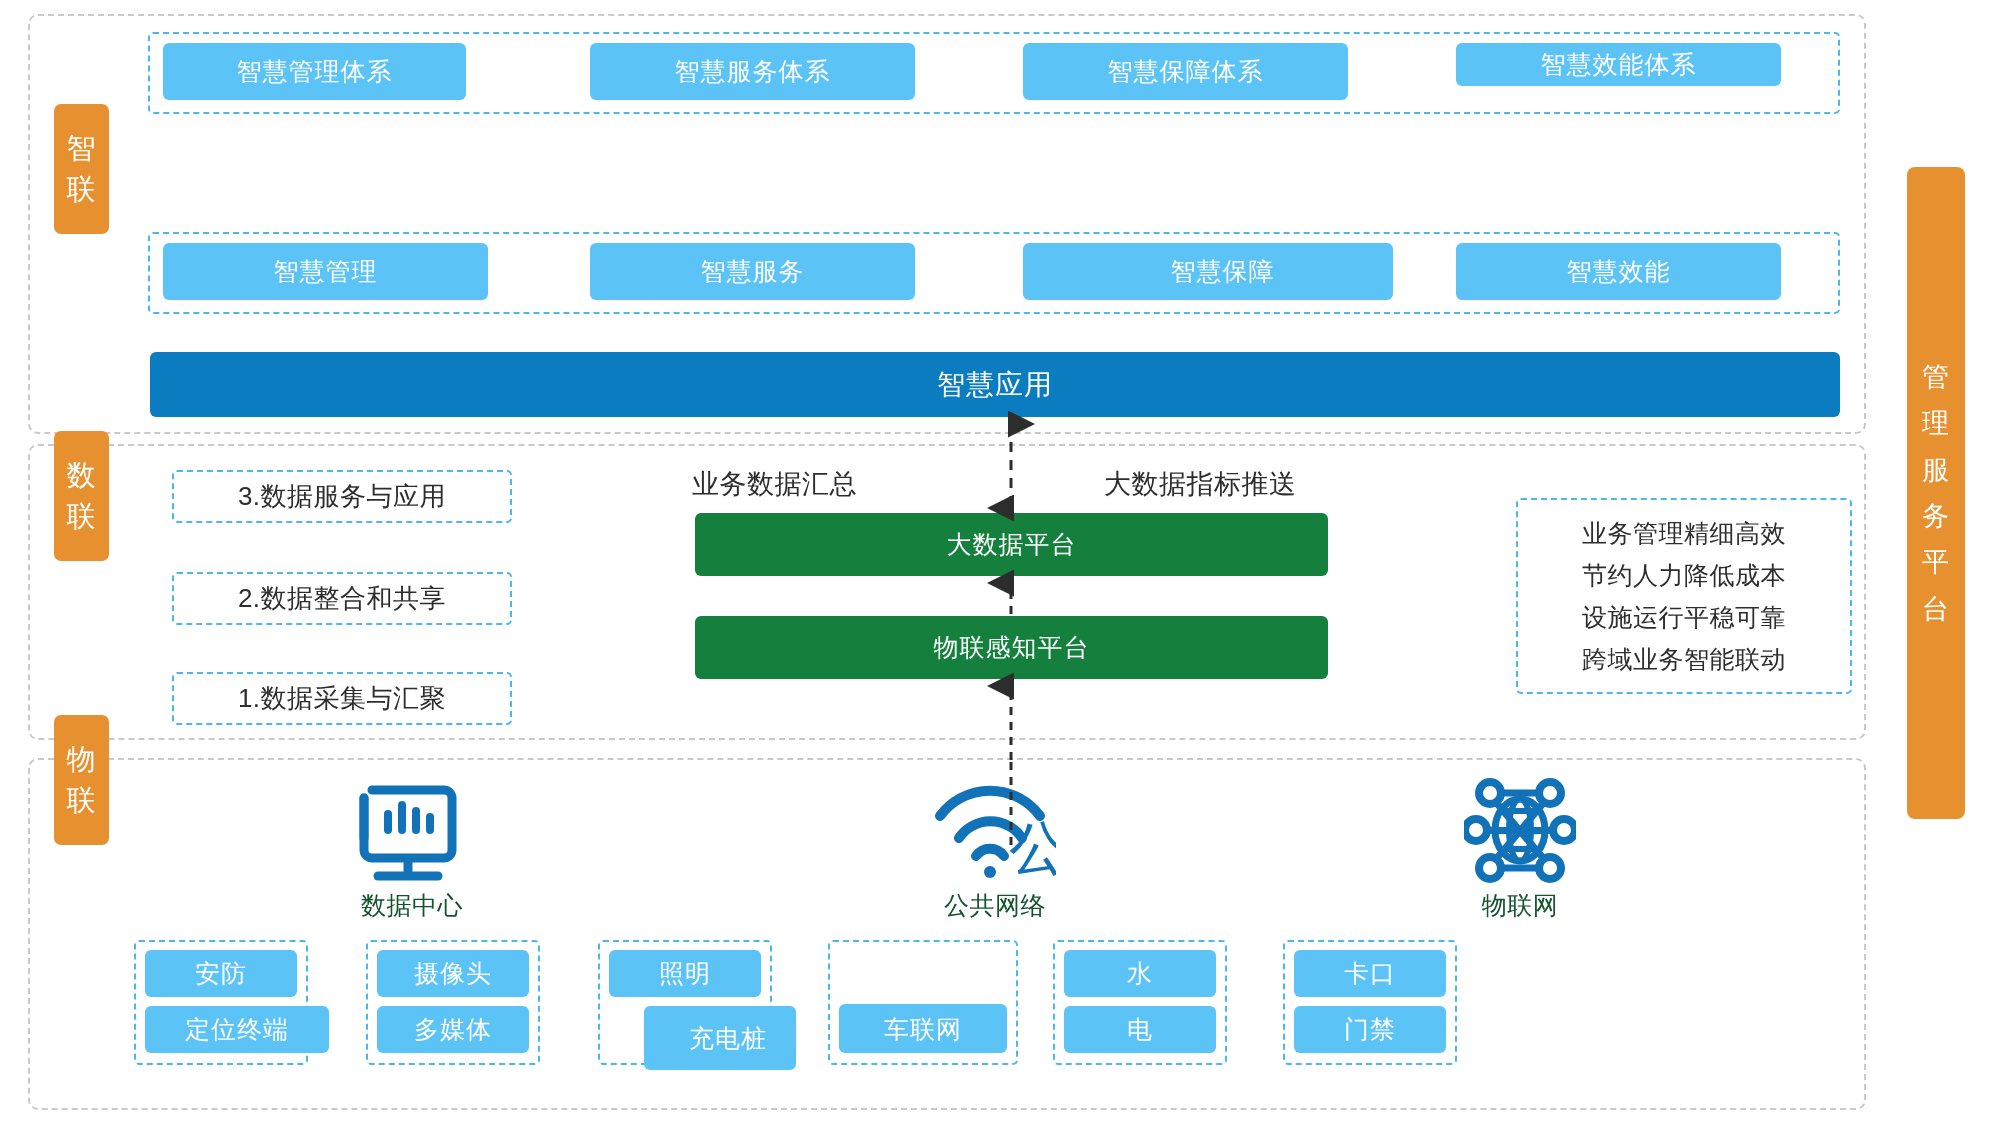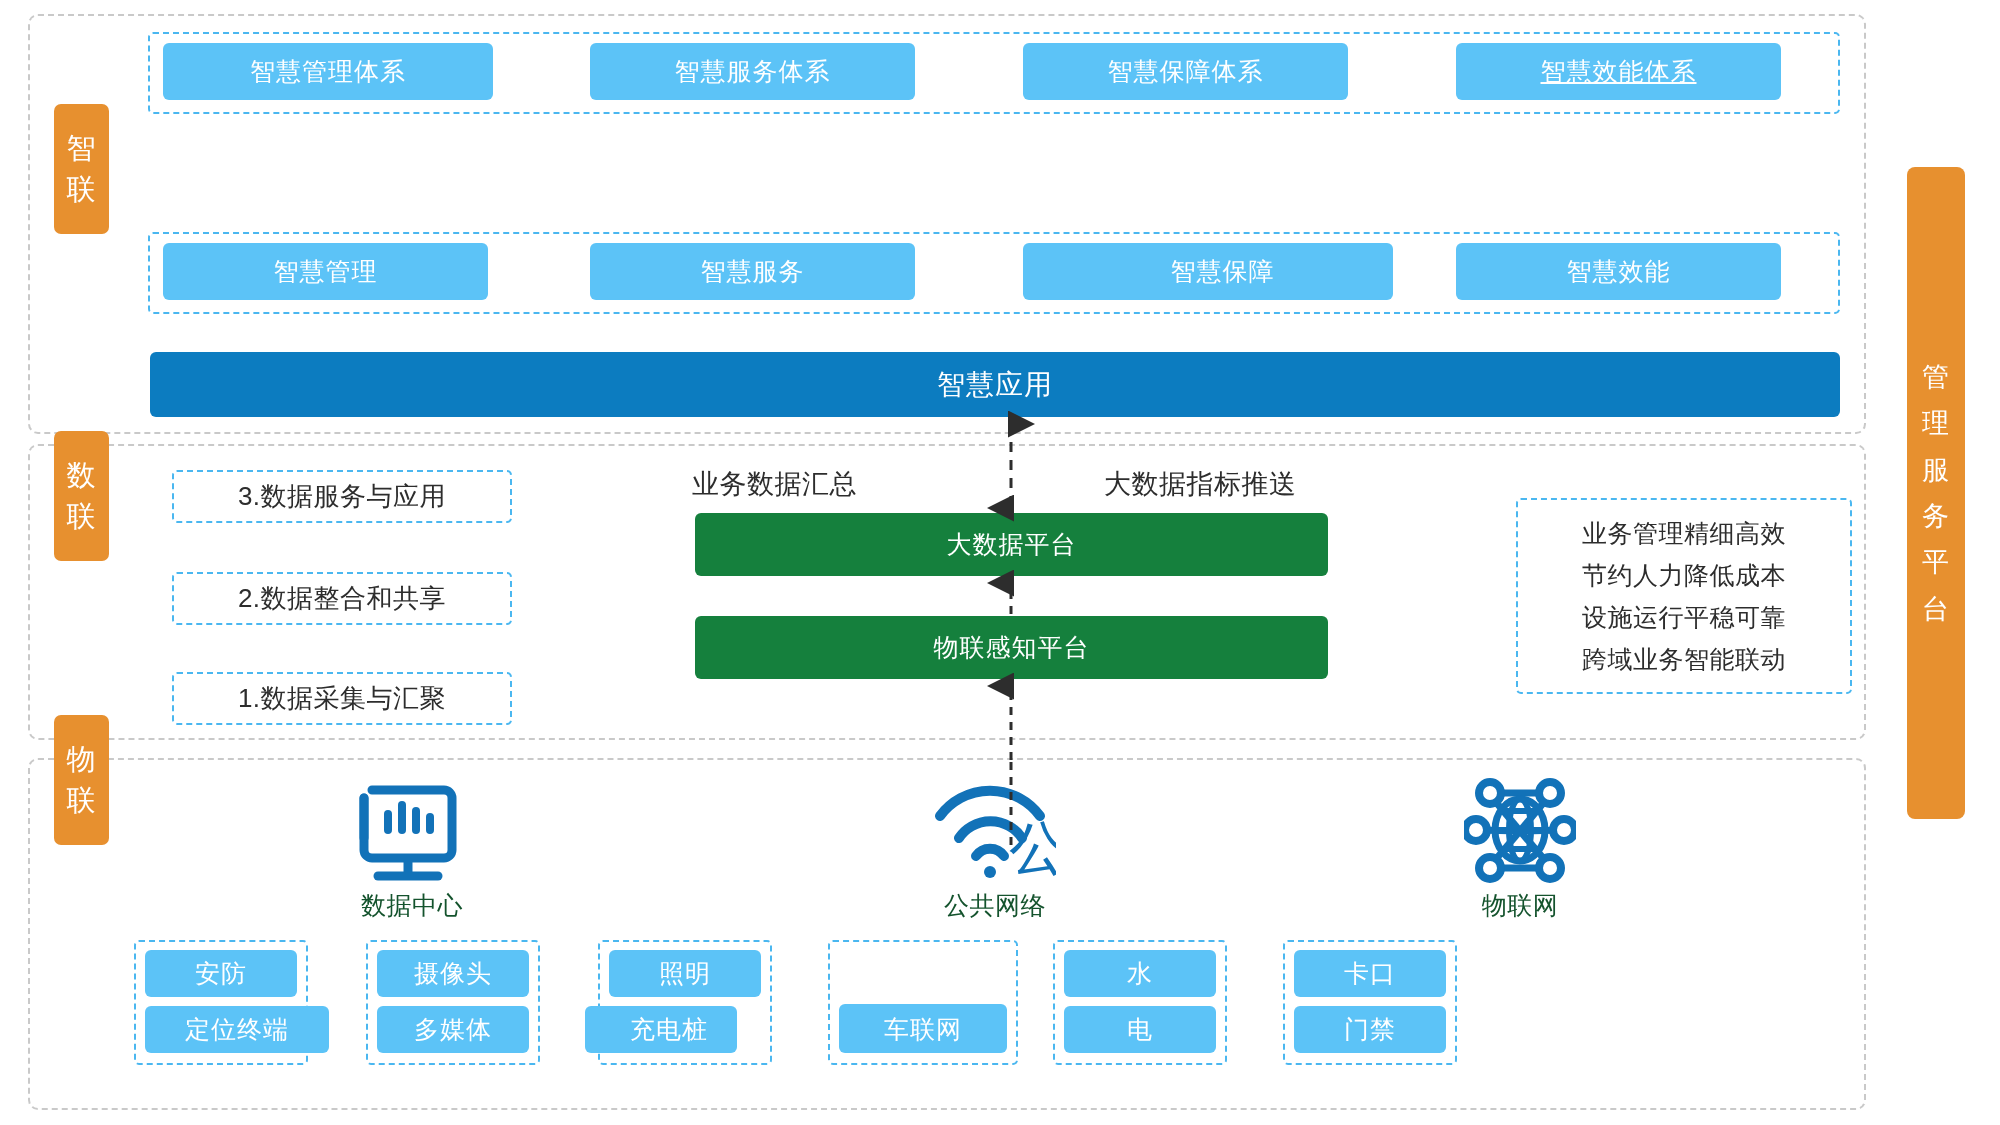--- a/index.html
+++ b/index.html
@@ -139,24 +139,24 @@
   <div class="section" id="sec-smart"></div>
 
   <div class="otag" id="tag-smart">
     <span id="tag-smart-txt">
         <span style="display: block;">智</span>
         <span style="display: block;">联</span>
       </span>
   </div>
 
   <div class="dgroup" style="left:148px; top:32px; width:1692px; height:82px;"></div>
-  <div class="chip light" style="left:163px; top:43px; width:330px; height:57px;">智慧管理体系</div>
+  <div class="chip light" style="left:163px; top:43px; width:303px; height:57px;">智慧管理体系</div>
   <div class="chip light" style="left:590px; top:43px; width:325px; height:57px;">智慧服务体系</div>
   <div class="chip light" style="left:1023px; top:43px; width:325px; height:57px;">智慧保障体系</div>
-  <div class="chip light" style="left:1456px; top:43px; width:325px; height:57px;text-decoration:underline;">智慧效能体系</div>
+  <div class="chip light" style="left:1456px; top:43px; width:325px; height:43px;">智慧效能体系</div>
 
 
   <div class="dgroup" style="left:148px; top:232px; width:1692px; height:82px;"></div>
   <div class="chip light" style="left:163px; top:243px; width:325px; height:57px;text-align:right;">智慧管理</div>
   <div class="chip light" style="left:590px; top:243px; width:325px; height:57px;">智慧服务</div>
   <div class="chip light" style="left:1023px; top:243px; width:370px; height:57px;padding-left:29px;">智慧保障</div>
   <div class="chip light" style="left:1456px; top:243px; width:325px; height:57px;">智慧效能</div>
 
   <div class="chip deep" style="left:150px; top:352px; width:1690px; height:65px;">智慧应用</div>
 
@@ -252,21 +252,21 @@
   <div class="dgroup" style="left:134px; top:940px; width:174px; height:125px;"></div>
   <div class="chip light" style="left:145px; top:950px; width:152px; height:47px;">安防</div>
   <div class="chip light" style="left:145px; top:1006px; width:184px; height:47px;">定位终端</div>
 
   <div class="dgroup" style="left:366px; top:940px; width:174px; height:125px;"></div>
   <div class="chip light" style="left:377px; top:950px; width:152px; height:47px;">摄像头</div>
   <div class="chip light" style="left:377px; top:1006px; width:152px; height:47px;">多媒体</div>
 
   <div class="dgroup" style="left:598px; top:940px; width:174px; height:125px;"></div>
   <div class="chip light" style="left:609px; top:950px; width:152px; height:47px;">照明</div>
-  <div class="chip light" style="left:585px; top:1006px; width:152px; height:47px;padding-left:16px;">充电桩</div>
+  <div class="chip light" style="left:644px; top:1006px; width:152px; height:64px;padding-left:16px;">充电桩</div>
 
   <div class="dgroup" style="left:828px; top:940px; width:190px; height:125px;"></div>
   <div class="chip light" style="left:839px; top:1004px; width:168px; height:32px;">环境传感器</div>
   <div class="chip light" style="left:839px; top:1006px; width:168px; height:47px;">车联网</div>
 
   <div class="dgroup" style="left:1053px; top:940px; width:174px; height:125px;"></div>
   <div class="chip light" style="left:1064px; top:950px; width:152px; height:47px;">水</div>
   <div class="chip light" style="left:1064px; top:1006px; width:152px; height:47px;">电</div>
 
   <div class="dgroup" style="left:1283px; top:940px; width:174px; height:125px;"></div>

